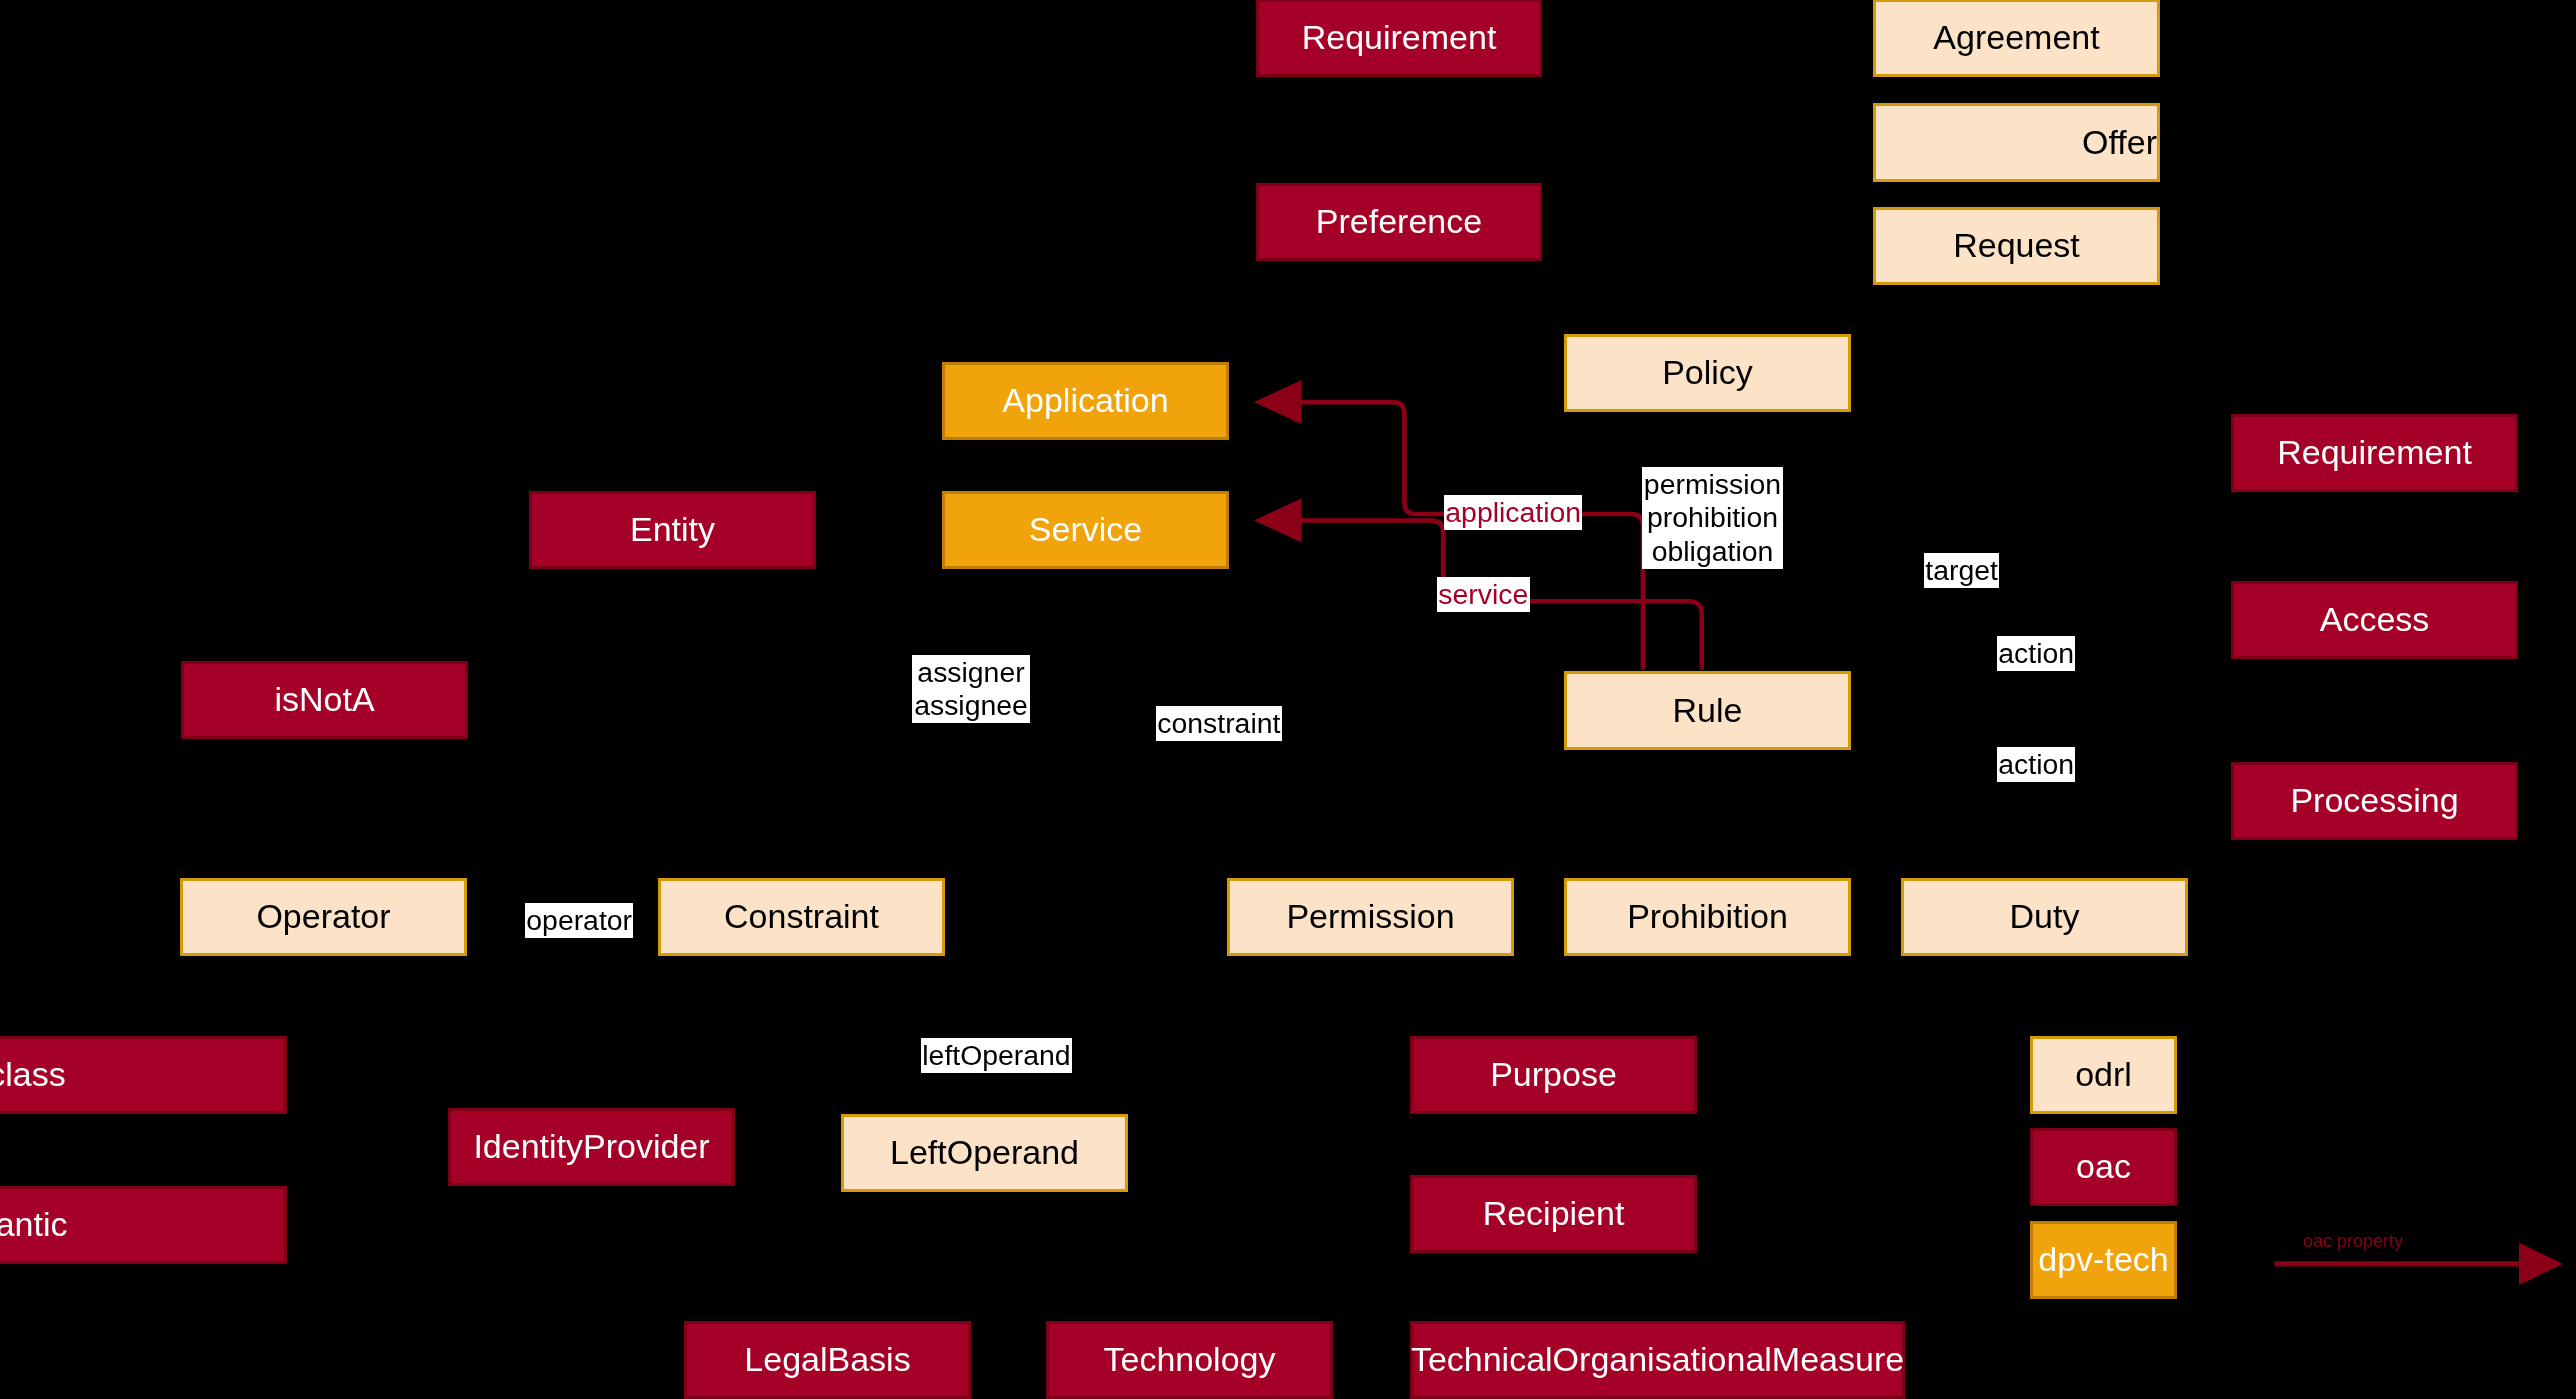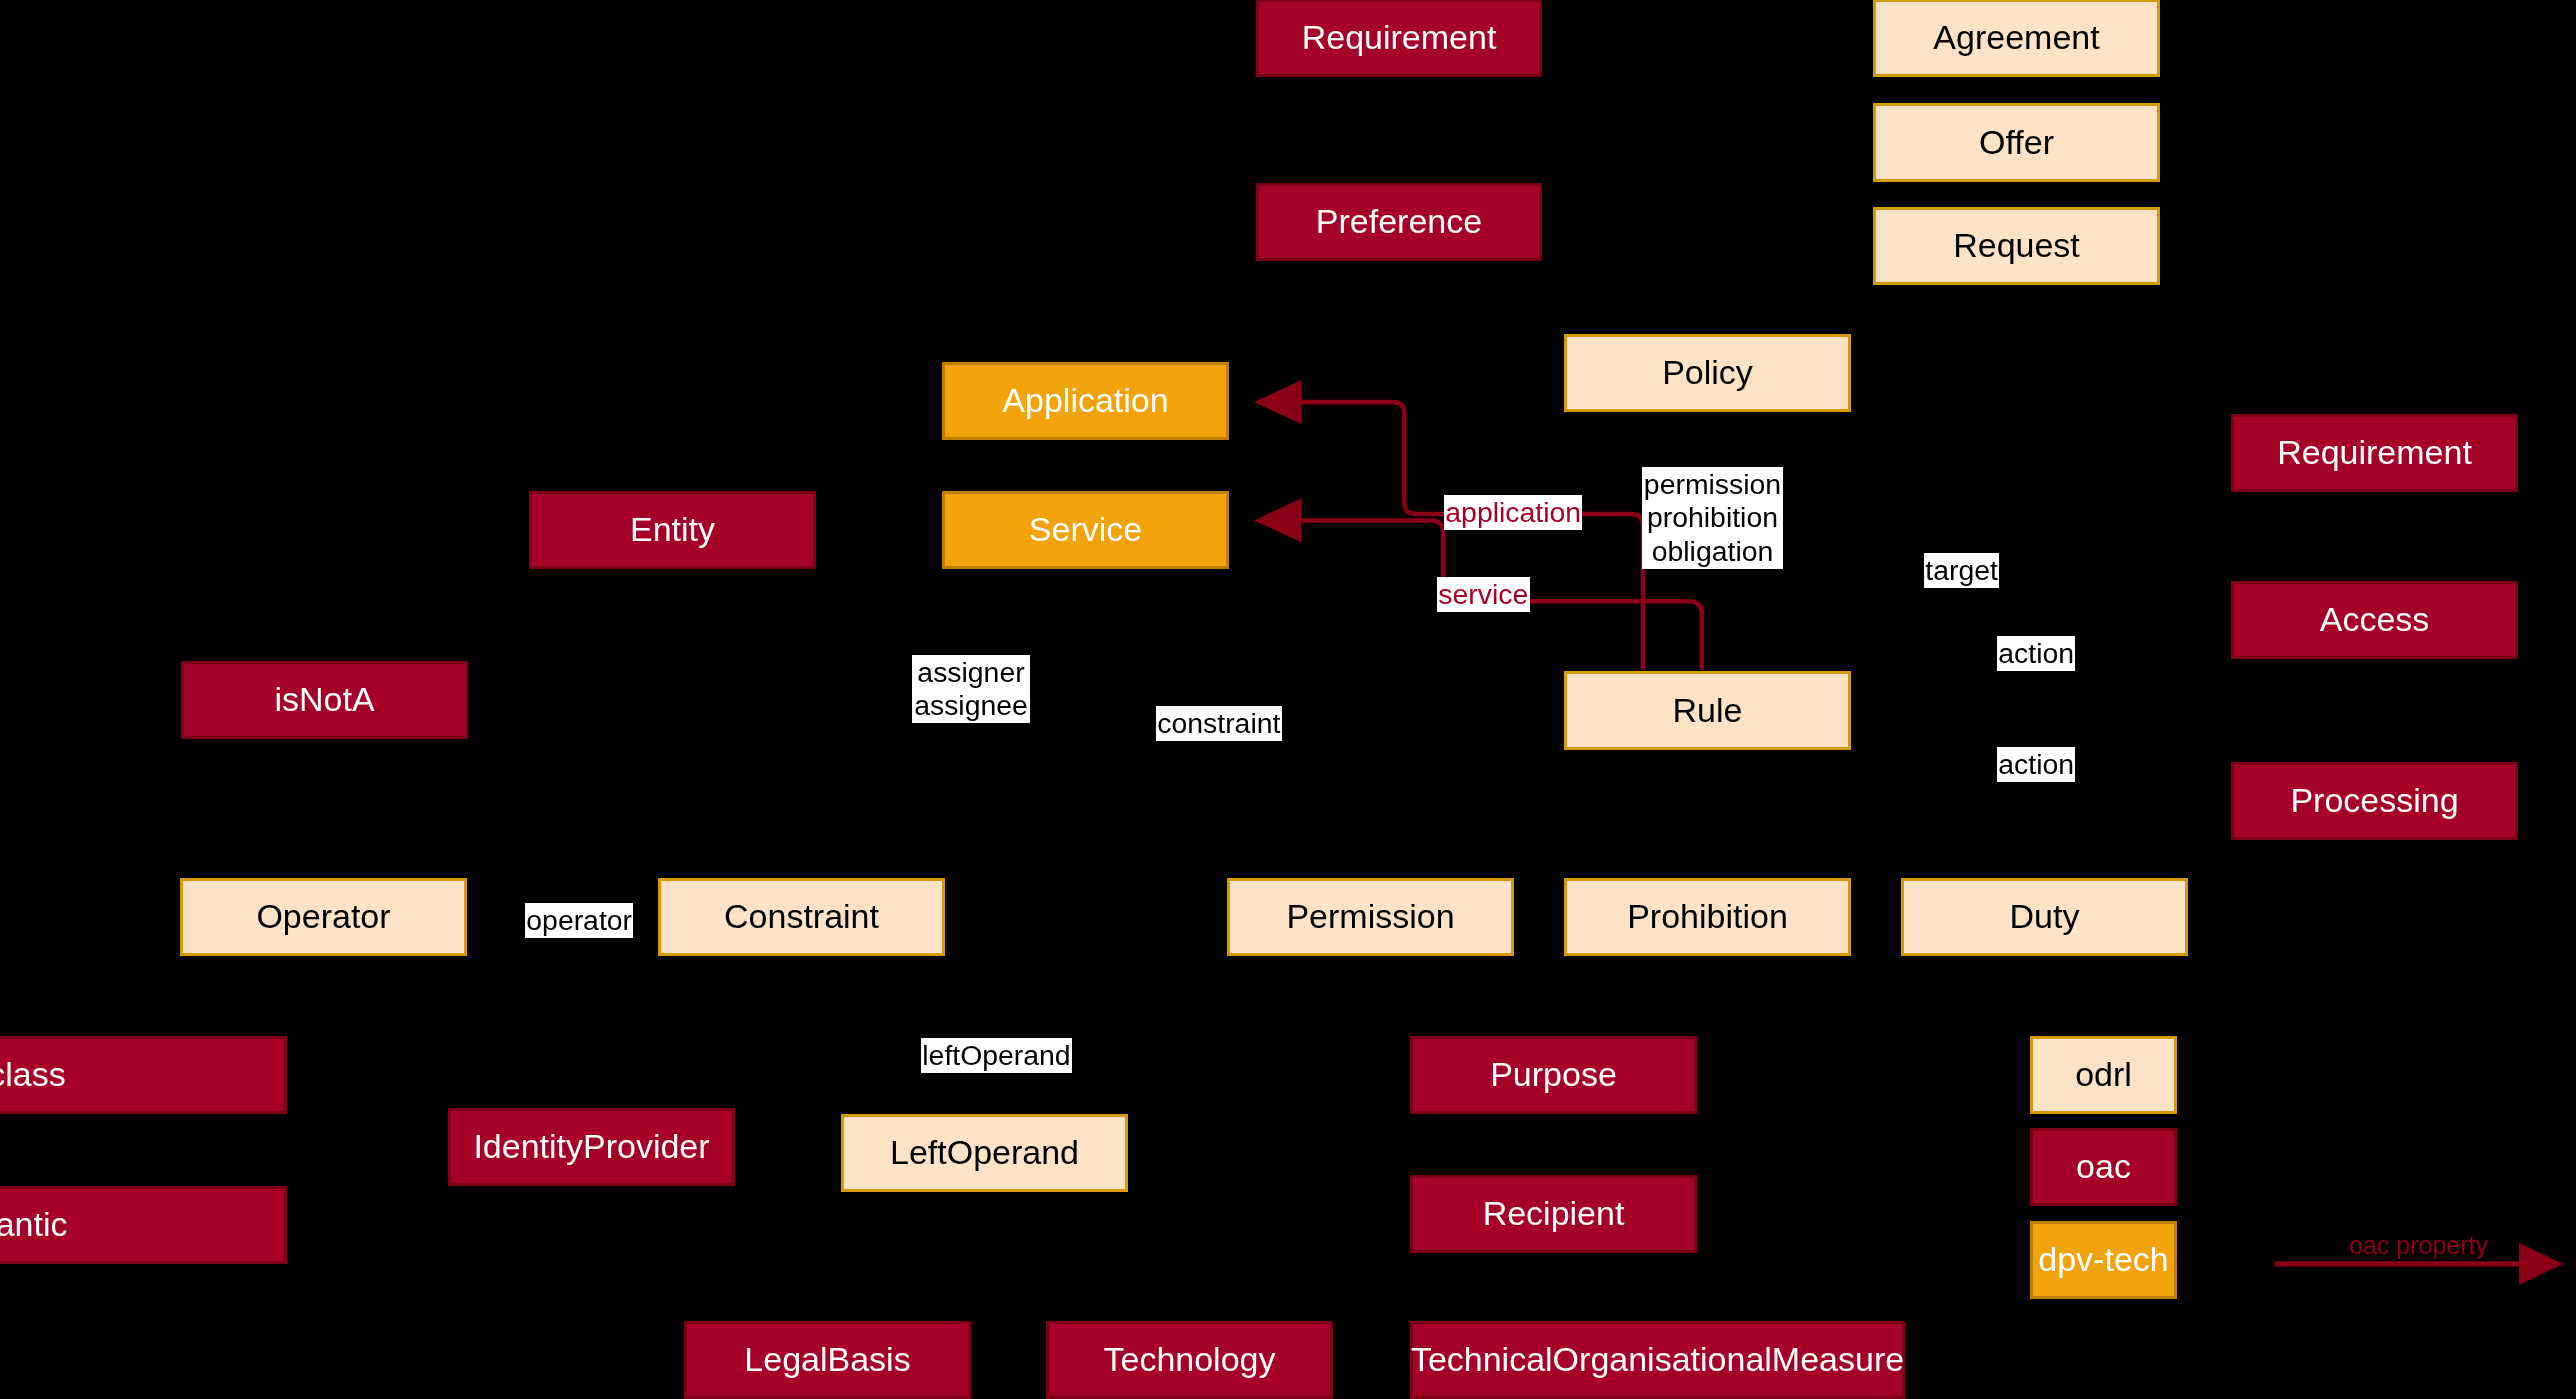--- a/index.html
+++ b/index.html
@@ -66,23 +66,22 @@
     text-align: center;
   }
   .edge-label.accent {
     color: #A50027;
   }
 
   
   .legend-arrow-caption {
     position: absolute;
     color: #8B0016;
-    font-size: 25px;
+    font-size: 18px;
     white-space: nowrap;
-    margin-left: 46px;
   }
 
   
   #wires {
     position: absolute;
     left: 0;
     top: 0;
     width: 2576px;
     height: 1399px;
     pointer-events: none;
@@ -113,21 +112,21 @@
   </svg>
 
   <div class="node oac" style="left:1256px;  top:-1.3px;   width:286px;  height:78px;">
     <span>Requirement</span>
   </div>
 
   <div class="node odrl" style="left:1873px;  top:-1.3px;   width:287px;  height:78px;">
     <span>Agreement</span>
   </div>
 
-  <div class="node odrl" style="left:1873px;  top:103px;  width:287px;  height:79px;">
+  <div class="node odrl" style="left:1873px;  top:103px;  width:287px;  height:79px;justify-content:flex-end;">
     <span>Offer</span>
   </div>
 
   <div class="node oac" style="left:1256px;  top:183px;  width:286px;  height:78px;">
     <span>Preference</span>
   </div>
 
   <div class="node odrl" style="left:1873px;  top:207px;  width:287px;  height:78px;">
     <span>Request</span>
   </div>

